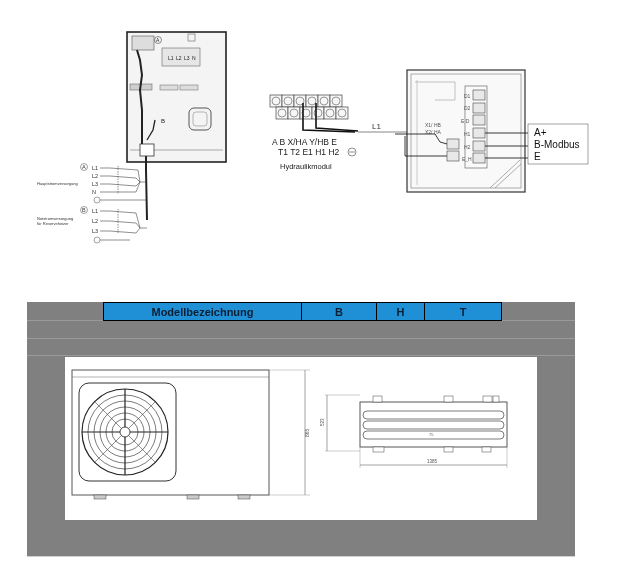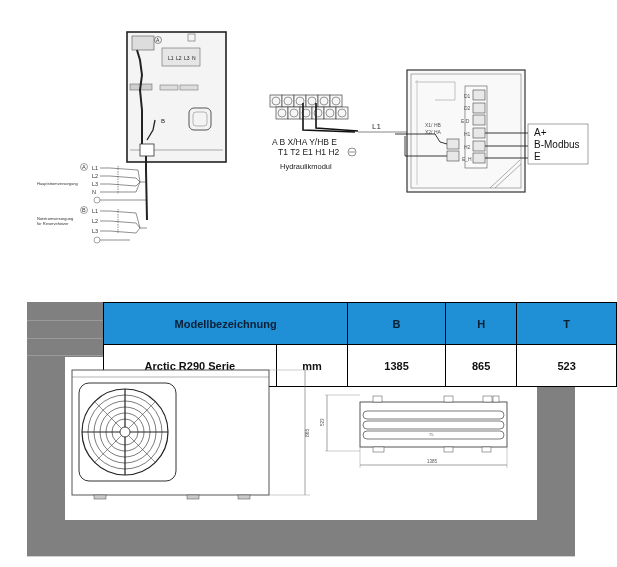--- a/index.html
+++ b/index.html
@@ -3,21 +3,21 @@
 <meta charset="utf-8">
 <style>
   html, body { margin:0; padding:0; background:#ffffff; }
   body { width:617px; height:567px; position:relative; overflow:hidden; font-family:"Liberation Sans", sans-serif; }
   .abs { position:absolute; }
   svg text { font-family:"Liberation Sans", sans-serif; }
   .gray-panel { left:27px; top:302px; width:548px; height:254px; background:#808080; border-bottom:1px solid #cfcfcf; }
   .gray-line { position:absolute; left:0; right:0; height:1px; background:#9a9a9a; }
   .white-panel { left:65px; top:357px; width:472px; height:163px; background:#ffffff; }
   table.spec { position:absolute; left:103px; top:302px; border-collapse:collapse; font-family:"Liberation Sans", sans-serif; font-weight:bold; font-size:11px; }
-  table.spec td { border:1px solid #000; text-align:center; padding:12px; height:17px; }
+  table.spec td { border:1px solid #000; text-align:center; padding:0; height:17px; }
   table.spec tr.head td { background:#1f8fd6; color:#0b1f33; }
   table.spec tr.row td { background:#ffffff; color:#111; }
 </style>
 </head>
 <body>
 
 <svg class="abs" style="left:0;top:0" width="260" height="260" viewBox="0 0 260 260">
 
   <rect x="127" y="32" width="99" height="130" fill="#f4f4f4" stroke="#222" stroke-width="1.6"></rect>
   <rect x="132" y="36" width="22" height="14" fill="#ddd" stroke="#555" stroke-width="0.6"></rect>
@@ -161,27 +161,20 @@
 </div>
 <div class="abs white-panel"></div>
 
 <table class="spec">
   <tbody>
       <tr class="head">
     <td colspan="2" style="width:197px">Modellbezeichnung</td>
     <td style="width:74px">B</td>
     <td style="width:47px">H</td>
     <td style="width:76px">T</td>
-  </tr>
-  <tr class="row">
-    <td style="width:150px">Arctic R290 Serie</td>
-    <td style="width:47px">mm</td>
-    <td>1385</td>
-    <td>865</td>
-    <td>523</td>
   </tr>
 </tbody>
   </table>
 
 <svg class="abs" style="left:65px;top:357px" width="250" height="163" viewBox="0 0 250 163">
   <rect x="7" y="13" width="197" height="125" fill="#fff" stroke="#444" stroke-width="0.9"></rect>
   <line x1="7" y1="20" x2="204" y2="20" stroke="#666" stroke-width="0.5"></line>
   <rect x="14" y="26" width="97" height="98" rx="10" fill="#fff" stroke="#333" stroke-width="1"></rect>
   <g fill="none" stroke="#222">
     <circle cx="60" cy="75" r="43" stroke-width="1.2"></circle>

